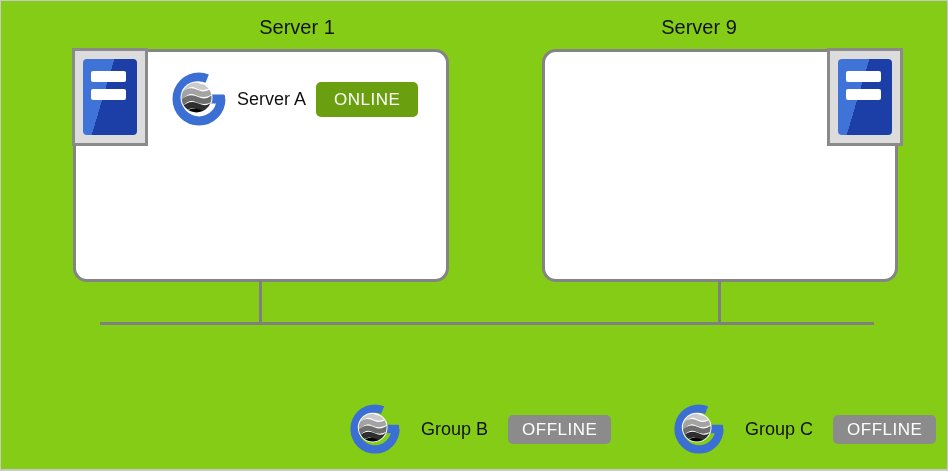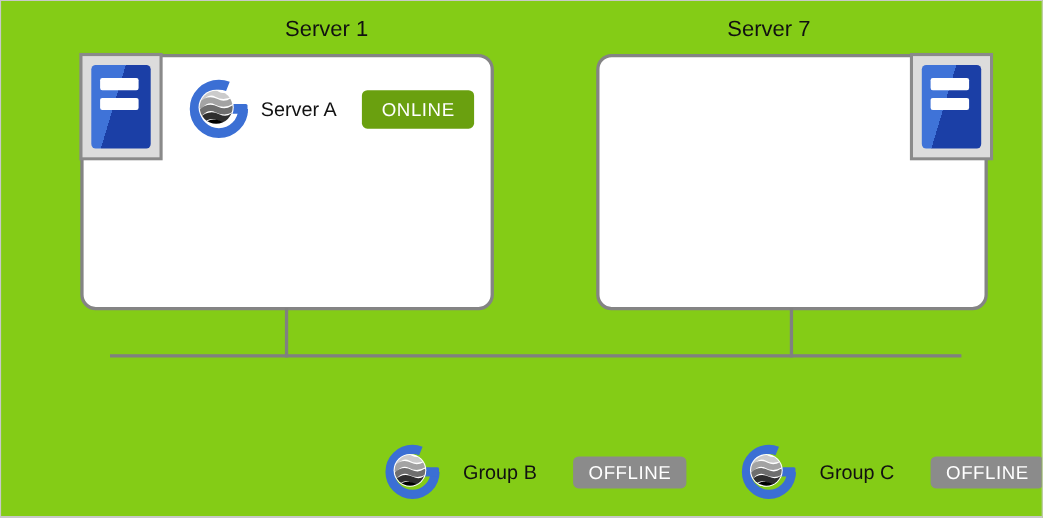--- a/index.html
+++ b/index.html
@@ -51,21 +51,20 @@
   }
   #group-a-row{left:170px;top:70px;height:56px;gap:10px;}
   #group-b-row{left:348px;top:402px;height:52px;}
   #group-c-row{left:672px;top:402px;height:52px;}
   .group-logo{width:56px;height:56px;flex:0 0 auto;}
   #group-b-row .group-logo,#group-c-row .group-logo{width:52px;height:52px;}
   .group-name{font-size:18px;color:#111;}
   .badge{
     color:#ffffff;border-radius:5px;font-size:17px;line-height:21px;
     letter-spacing:0.5px;
-    margin-left:13px;
   }
   .badge.online{background:var(--online-badge);padding:7px 18px;}
   .badge.offline{background:var(--offline-badge);padding:4px 14px;}
   .svg-defs{position:absolute;width:0;height:0;overflow:hidden;}
   .ag-ring{stroke:var(--logo-blue);}
   .ag-bar{fill:var(--logo-blue);}
 </style>
 </head>
 <body>
 
@@ -97,21 +96,21 @@
         <path d="M 12 39 Q 19 31.5 27 35.5 T 41 34.5" stroke="#2e2e2e" stroke-width="6"></path>
         <path d="M 14 46 Q 21 38.5 29 42.5 T 41 41.5" stroke="#000000" stroke-width="7"></path>
       </g>
     </symbol>
   </defs>
 </svg>
 
 <div class="canvas">
 
   <div class="server-title" id="server1-title">Server 1</div>
-  <div class="server-title" id="server2-title">Server 7</div>
+  <div class="server-title" id="server2-title">Server 9</div>
 
   <div class="server-box" id="server1-box"></div>
   <div class="server-box" id="server2-box"></div>
 
   <div class="conn" id="network-line"></div>
   <div class="conn" id="connector-1"></div>
   <div class="conn" id="connector-2"></div>
 
   <svg class="server-icon" id="server1-icon">
     <use href="#srv-icon"></use>

